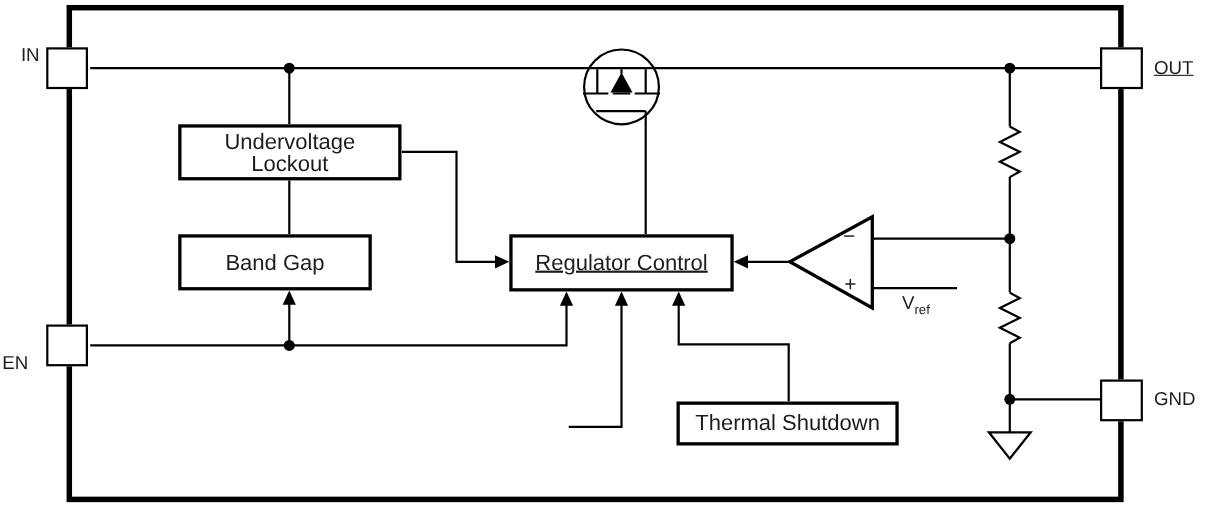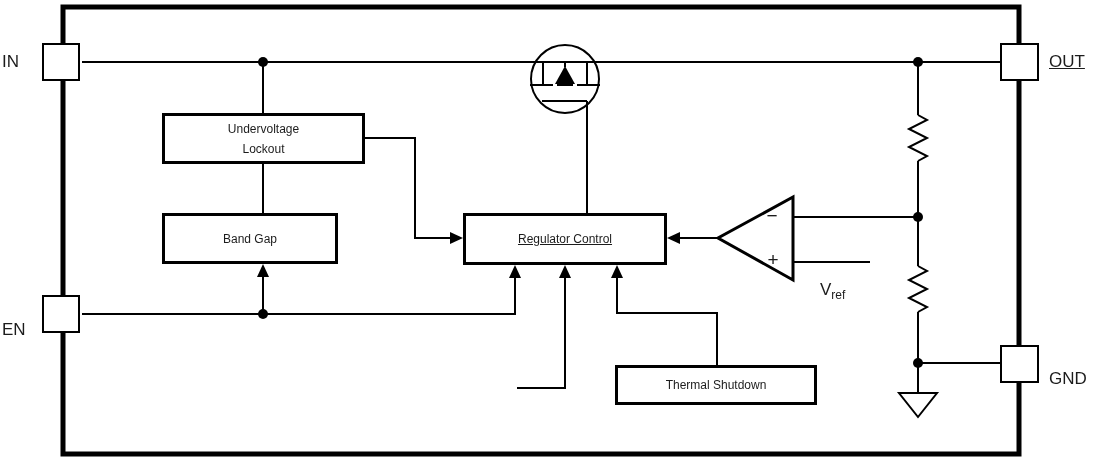--- a/index.html
+++ b/index.html
@@ -21,21 +21,21 @@
   .block {
     position: absolute;
     box-sizing: border-box;
     border: 3px solid #000000;
     background: #ffffff;
     display: flex;
     align-items: center;
     justify-content: center;
     text-align: center;
     white-space: pre-line;
-    font-size: 12px;
+    font-size: 20px;
     line-height: 20px;
     z-index: 2;
   }
   .pin-pad {
     position: absolute;
     box-sizing: border-box;
     border: 2px solid #000000;
     background: #ffffff;
     z-index: 3;
   }
@@ -128,23 +128,23 @@
   <div class="block" style="left:463px; top:213px; width:204px; height:52px;text-decoration:underline;">Regulator Control</div>
 
 
   <div class="block" style="left:615px; top:365px; width:202px; height:40px;">Thermal Shutdown</div>
 
   <div class="pin-pad" style="left:42px; top:43px; width:38px; height:38px;"></div>
   <div class="pin-pad" style="left:42px; top:295px; width:38px; height:38px;"></div>
   <div class="pin-pad" style="left:1000px; top:43px; width:39px; height:38px;"></div>
   <div class="pin-pad" style="left:1000px; top:345px; width:39px; height:38px;"></div>
 
-  <div class="pin-label" style="left:2px; top:52px; width:34px; text-align:left;">IN</div>
+  <div class="pin-label" style="left:2px; top:40px; width:34px; text-align:right;">IN</div>
   <div class="pin-label" style="left:2px; top:320px; width:34px; ">EN</div>
   <div class="pin-label" style="left:1049px; top:52px; width:50px;text-decoration:underline;">OUT</div>
-  <div class="pin-label" style="left:1049px; top:353px; width:50px;margin-top:16px;">GND</div>
+  <div class="pin-label" style="left:1049px; top:353px; width:50px;">GND</div>
 
   <div class="amp-sign" style="left:772px; top:216px;">−</div>
   <div class="amp-sign" style="left:773px; top:260px;">+</div>
 
-  <div class="vref" style="left:820px; top:266px;margin-top:14px;"><span>V</span><sub>ref</sub></div>
+  <div class="vref" style="left:820px; top:266px;"><span>V</span><sub>ref</sub></div>
 
 </div>
 
 </body></html>

